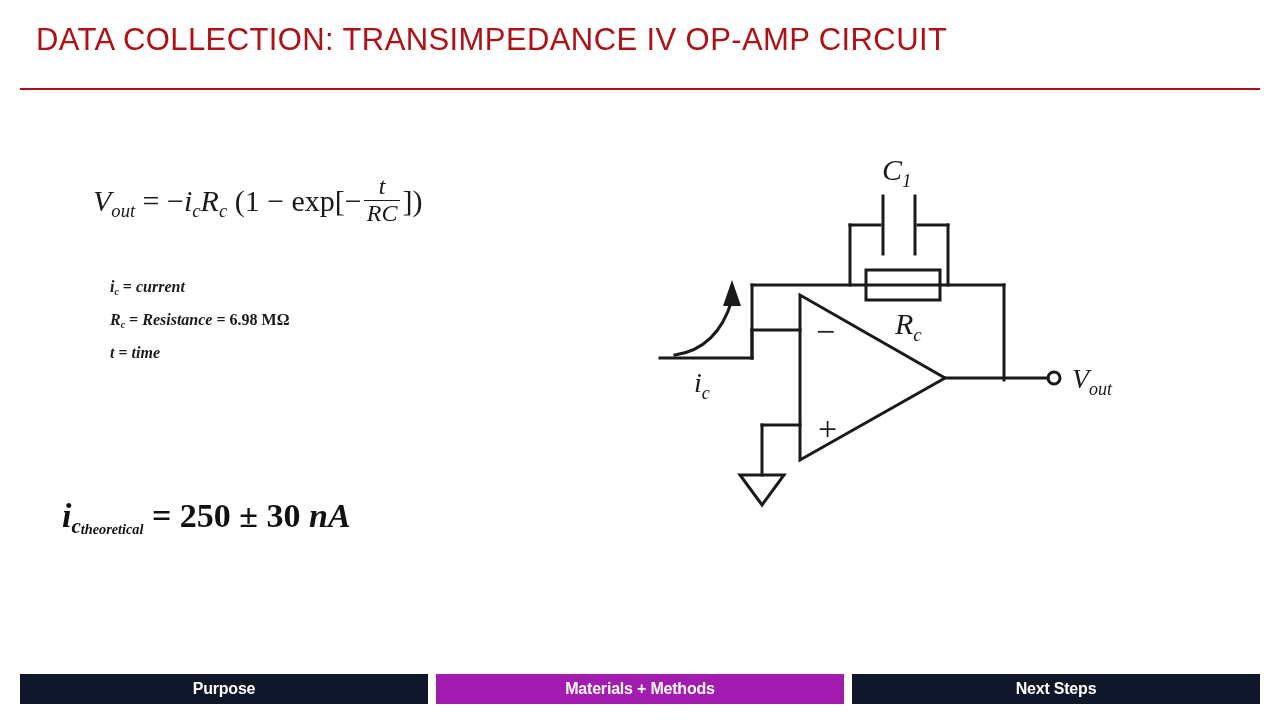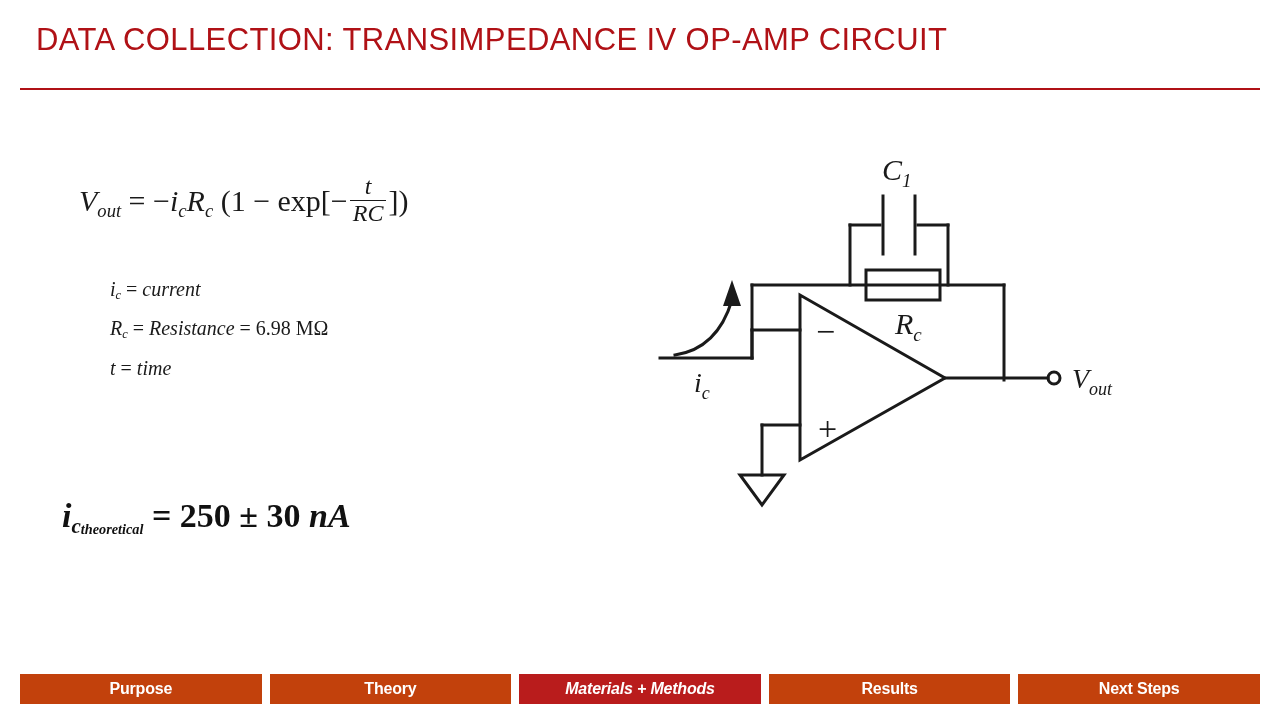--- a/index.html
+++ b/index.html
@@ -31,38 +31,39 @@
     left: 20px;
     top: 88px;
     width: 1240px;
     height: 2px;
     background: #b01116;
   }
 
   
   .main-equation {
     position: absolute;
-    left: 79px;
+    left: 93px;
     top: 178px;
     font-family: "Liberation Serif", serif;
     font-size: 30px;
     color: #1a1a1a;
     white-space: nowrap;
   }
   .var-list {
     position: absolute;
     left: 110px;
     top: 278px;
     font-family: "Liberation Serif", serif;
     color: #1a1a1a;
   }
   .var-line {
-    font-size: 20px;
+    font-size: 16px;
     margin-bottom: 14px;
     white-space: nowrap;
+    font-weight: bold;
   }
   .var-line:nth-child(4) {
     margin-bottom: 16px;
   }
   .result-equation {
     position: absolute;
     left: 62px;
     top: 497px;
     font-family: "Liberation Serif", serif;
     font-size: 34px;
@@ -115,34 +116,33 @@
     position: absolute;
     left: 20px;
     bottom: 16px;
     width: 1240px;
     height: 30px;
     display: flex;
     gap: 8px;
   }
   .nav-item {
     flex: 1 1 0;
-    background: #c2410c;
+    background: #0f172a;
     color: #ffffff;
     font-size: 16px;
     font-weight: bold;
     display: flex;
     align-items: center;
     justify-content: center;
     letter-spacing: -0.2px;
     cursor: pointer;
     user-select: none;
   }
   .nav-item.active {
-    background: #b91c1c;
-    font-style: italic;
+    background: #a21caf;
   }
 </style>
 </head>
 <body>
 
 <div class="slide-title">DATA COLLECTION: TRANSIMPEDANCE IV OP-AMP CIRCUIT</div>
 <div class="title-rule"></div>
 
 <div class="main-equation">
   <span class="it">V</span><span class="sub">out</span>
@@ -227,17 +227,15 @@
       <text x="242" y="50" font-size="30">C<tspan font-size="19" dy="7" font-style="italic">1</tspan></text>
       <text x="255" y="204" font-size="30">R<tspan font-size="19" dy="7" font-style="italic">c</tspan></text>
       <text x="54" y="262" font-size="28">i<tspan font-size="18" dy="7" font-style="italic">c</tspan></text>
       <text x="432" y="258" font-size="28">V<tspan font-size="18" dy="7" font-style="italic">out</tspan></text>
     </g>
   </svg>
 </div>
 
 <div class="footer-nav">
   <div class="nav-item">Purpose</div>
-  <div class="nav-item">Theory</div>
   <div class="nav-item active">Materials + Methods</div>
-  <div class="nav-item">Results</div>
   <div class="nav-item">Next Steps</div>
 </div>
 
 </body></html>

